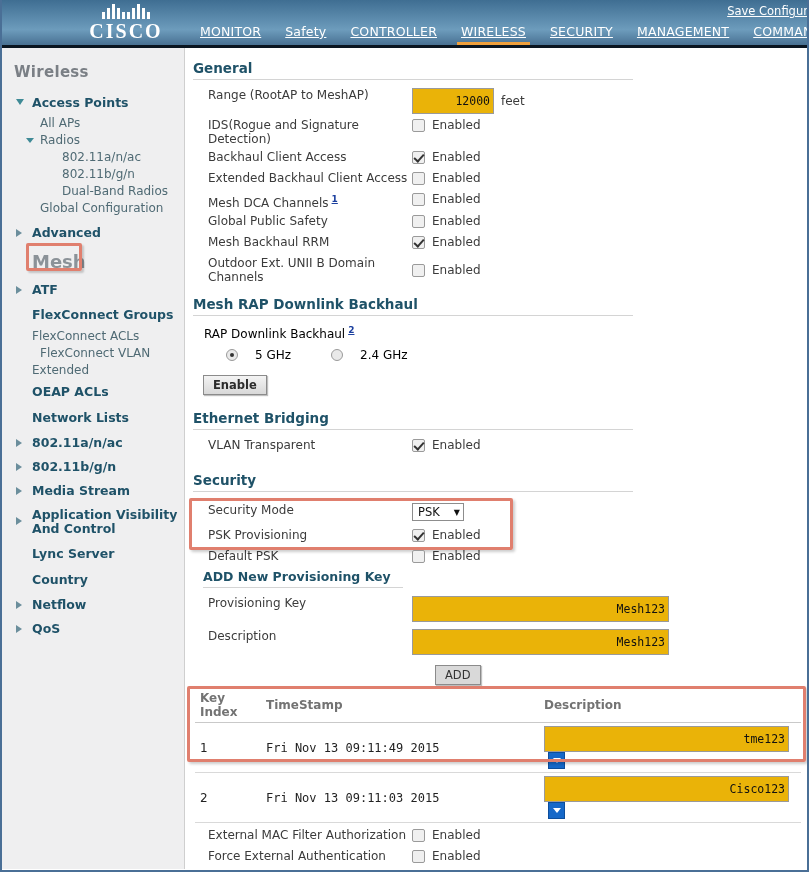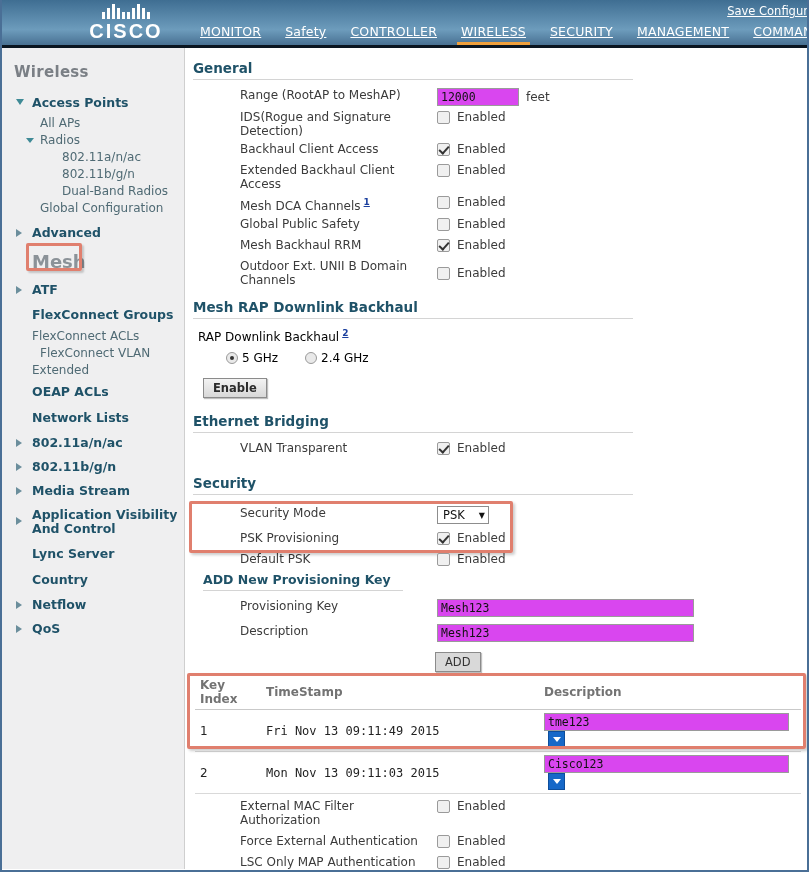--- a/index.html
+++ b/index.html
@@ -31,21 +31,21 @@
     position: absolute; left: 0; right: 0; bottom: 0;
     height: 3px; background: #0a1520;
   }
   .logo-wrap {
     position: absolute; left: 64px; top: 3px;
     width: 120px; text-align: center; color: #fff;
   }
   .logo-bars { height: 16px; display: flex; align-items: flex-end; justify-content: center; gap: 2px; }
   .logo-bars i { display: block; width: 3px; background: #ffffff; }
   .logo-text {
-    font-family: Liberation Sans, sans-serif;
+    font-family: Liberation Serif, serif;
     font-weight: bold; font-size: 20px; letter-spacing: 2px;
     color: #ffffff; line-height: 22px; margin-top: 1px;
   }
   #save-config {
     position: absolute; right: -8px; top: 4px;
     color: #ffffff; font-size: 11.5px;
     text-decoration: underline; white-space: nowrap;
     cursor: pointer;
   }
   #mainnav {
@@ -144,29 +144,29 @@
   .section-head.sub { font-size: 12.5px; }
   .rule { height: 1px; background: #d4d4d4; margin: 0 174px 6px 8px; }
   .rule.short { margin-right: 404px; }
 
   .frow {
     display: flex; align-items: flex-start;
     min-height: 21px; padding: 2px 0 2px 0;
   }
   .flabel {
     width: 227px; flex: 0 0 227px;
-    padding-left: 30px;
-    color: #3b3b3b; font-size: 12px; line-height: 14px; margin-left: 25px;
+    padding-left: 23px;
+    color: #3b3b3b; font-size: 12px; line-height: 14px;
   }
   .fctl { display: flex; align-items: center; gap: 7px; font-size: 12px; color: #3b3b3b; }
 
   input[type=text].txt {
-    border: 1px solid #9a9a9a; height: 18px;
+    border: 1px solid #9a9a9a; height: 26px;
     font-family: "DejaVu Sans Mono", monospace; font-size: 11.5px;
-    padding: 0 3px; color: #111; background: #d946ef;
+    padding: 0 3px; color: #111; background: #eab308; text-align: right;
   }
   .txt.range { width: 82px; }
   .txt.wide { width: 257px; }
   .txt.desc { width: 245px; }
 
   .cb {
     width: 13px; height: 13px; flex: 0 0 13px;
     border: 1px solid #9a9a9a; border-radius: 2px;
     background: #f0f0f0; position: relative;
     display: inline-block; cursor: pointer;
@@ -427,25 +427,25 @@
         <div class="flabel">Outdoor Ext. UNII B Domain Channels</div>
         <div class="fctl" style="padding-top:7px">
           <span class="cb"></span>
           <span>Enabled</span>
         </div>
       </div>
 
       <div class="section-head" style="margin-top:6px">Mesh RAP Downlink Backhaul</div>
       <div class="rule"></div>
 
-      <div style="padding-left:13px;padding-top:3px">
+      <div style="padding-left:19px;padding-top:3px">
         <span>RAP Downlink Backhaul</span><sup class="fn">2</sup>
       </div>
 
-      <div style="display:flex;align-items:center;gap:4px;padding:7px 0 0 41px">
+      <div style="display:flex;align-items:center;gap:17px;padding:7px 0 0 41px">
         <span class="rb sel"></span>
         <span>5 GHz</span>
         <span class="rb" style="margin-left:23px"></span>
         <span>2.4 GHz</span>
       </div>
 
       <div style="padding:13px 0 0 18px">
         <span class="btn">Enable</span>
       </div>
 
@@ -530,21 +530,21 @@
               <td class="c-ts">Fri Nov 13 09:11:49 2015</td>
               <td>
                 <input type="text" class="txt desc" value="tme123" style="">
                 <span class="dd-btn">
                     <i></i>
                   </span>
               </td>
             </tr>
             <tr>
               <td class="c-idx">2</td>
-              <td class="c-ts">Mon Nov 13 09:11:03 2015</td>
+              <td class="c-ts">Fri Nov 13 09:11:03 2015</td>
               <td>
                 <input type="text" class="txt desc" value="Cisco123" style="">
                 <span class="dd-btn">
                     <i></i>
                   </span>
               </td>
             </tr>
           </tbody>
         </table>
       </div>

